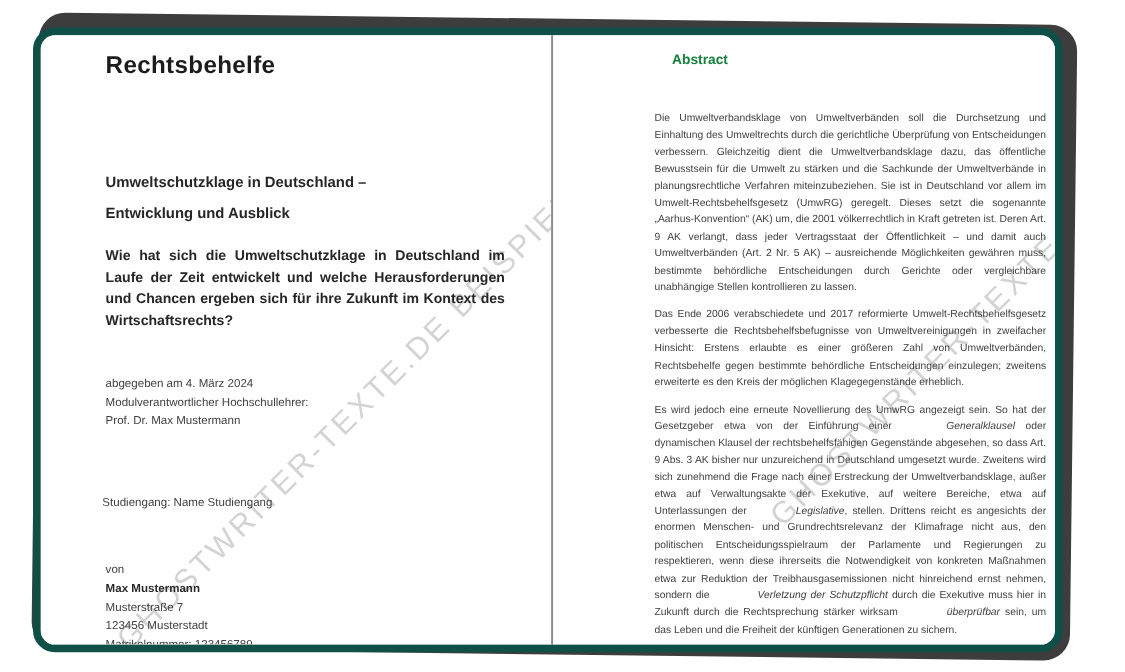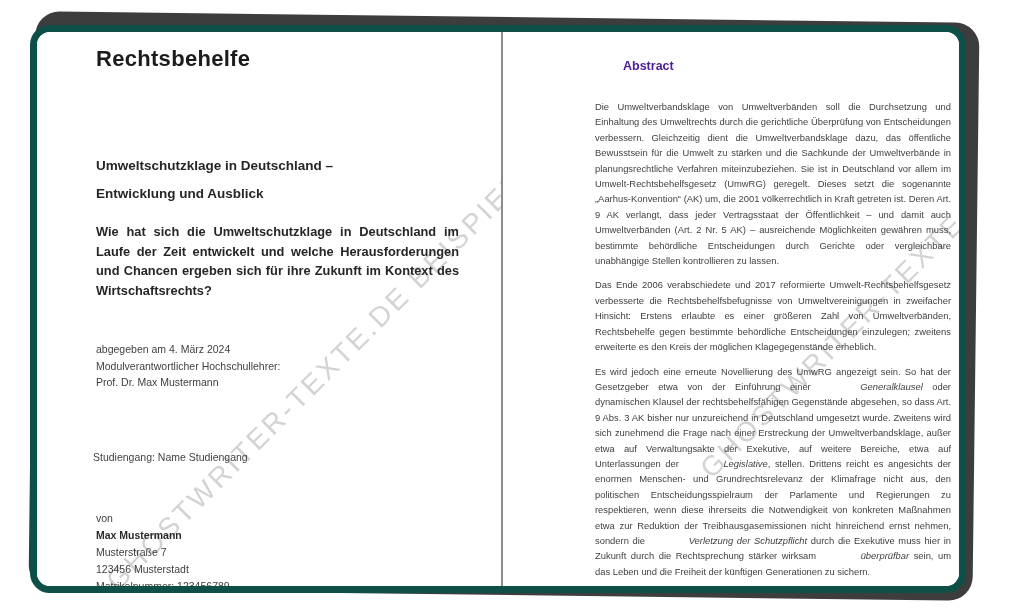--- a/index.html
+++ b/index.html
@@ -112,24 +112,24 @@
     left: 59px; top: 478px;
     font-size: 10.5px;
     line-height: 17px;
     color: #3f3f3f;
   }
   .author-name { font-weight: bold; color: #2a2a2a; }
 
   
   .abstract-heading {
     left: 108px; top: 15px;
-    margin: 12px;
+    margin: 0;
     font-size: 12.5px;
     font-weight: bold;
-    color: #4c1d95;
+    color: #15803d;
   }
   .abstract-body {
     left: 92px; top: 67px;
     width: 356px;
     font-size: 9.4px;
     line-height: 15.4px;
     text-align: justify;
     color: #3f3f3f;
   }
   .abstract-body p { margin: 0 0 9px 0; }

